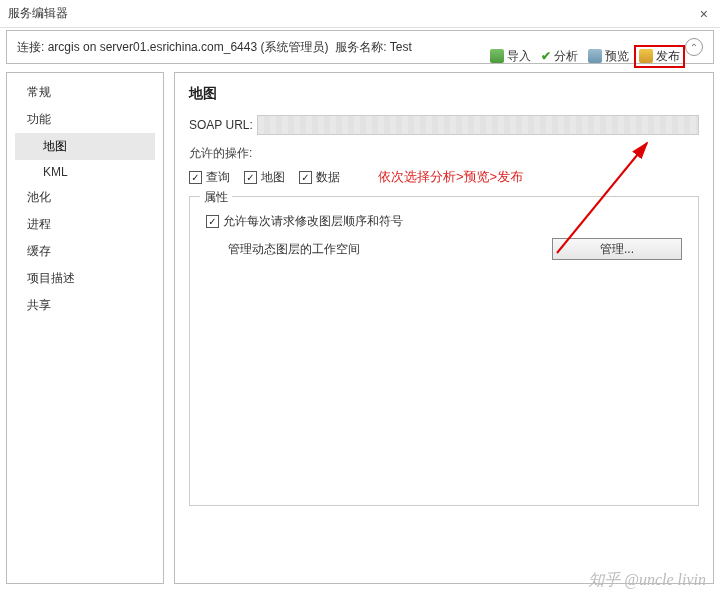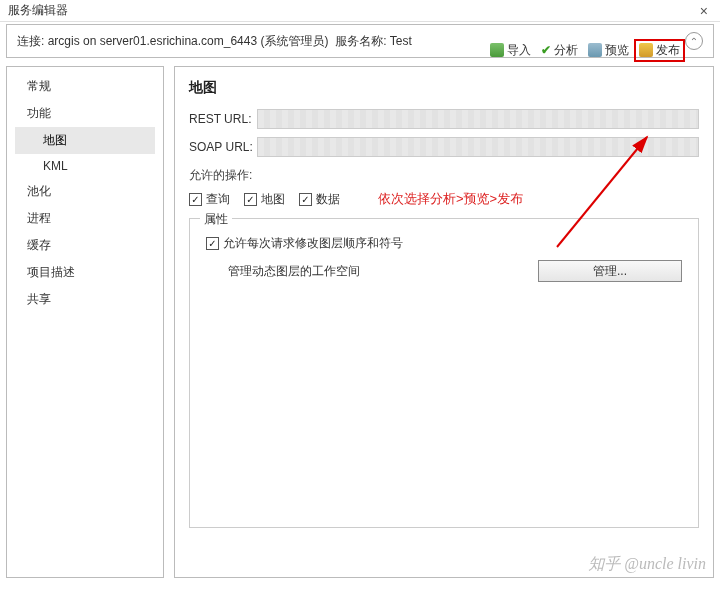--- a/index.html
+++ b/index.html
@@ -1,17 +1,17 @@
 <!DOCTYPE html>
 <html><head>
   <meta charset="utf-8">
   <style>
     * { box-sizing: border-box; margin: 0; padding: 0; }
     body { font-family: "Microsoft YaHei", SimSun, Arial, sans-serif; font-size: 12px; color: #333; background: #fff; width: 720px; height: 597px; position: relative; overflow: hidden; }
-    .titlebar { height: 22px; display: flex; align-items: center; padding: 0 8px; border-bottom: 1px solid #e0e0e0; }
+    .titlebar { height: 28px; display: flex; align-items: center; padding: 0 8px; border-bottom: 1px solid #e0e0e0; }
     .titlebar .title { flex: 1; font-size: 12px; color: #333; }
     .titlebar .close { font-size: 14px; color: #555; cursor: pointer; padding: 0 4px; }
     .toolbar { height: 34px; display: flex; align-items: center; padding: 0 10px; border-bottom: 1px solid #ccc; margin: 2px 6px 0 6px; border: 1px solid #bbb; }
     .conn { flex: 1; font-size: 12px; color: #333; white-space: nowrap; overflow: hidden; }
     .tool-btn { display: inline-flex; align-items: center; gap: 3px; padding: 2px 5px; cursor: pointer; font-size: 12px; color: #333; margin-top: 18px; }
     .tool-btn .ico { width: 14px; height: 14px; display: inline-block; }
     .publish-box { border: 2px solid #d00; padding: 1px 3px; }
     .check-green { color: #3a9d23; font-weight: bold; }
     .circle-btn { width: 18px; height: 18px; border: 1px solid #999; border-radius: 50%; display: inline-flex; align-items: center; justify-content: center; color: #777; cursor: pointer; font-size: 10px;}
     .body { display: flex; margin: 8px 6px 6px 6px; height: 512px; }
@@ -26,23 +26,23 @@
     .row .blur-field { flex: 1; height: 20px; border: 1px solid #ccc; background: repeating-linear-gradient(90deg, #e8e8e8 0, #e8e8e8 6px, #e2e2e2 6px, #e2e2e2 12px); filter: blur(0.3px); }
     .ops-label { margin: 10px 0 6px 0; color: #404040; }
     .checks { display: flex; gap: 14px; align-items: center; margin-bottom: 10px; }
     .chk { display: inline-flex; align-items: center; gap: 4px; }
     .chk .box { width: 13px; height: 13px; border: 1px solid #555; display: inline-flex; align-items: center; justify-content: center; font-size: 10px; color: #222; }
     .annotation { color: #d22; font-size: 13px; margin-left: 24px; text-align: center; }
     .fieldset { border: 1px solid #ccc; padding: 16px 16px 20px 16px; margin-top: 8px; position: relative; height: 310px;}
     .fieldset .legend { position: absolute; top: -8px; left: 10px; background: #fff; padding: 0 4px; font-size: 12px; color: #333; }
     .fs-row { display: flex; align-items: center; margin-bottom: 8px; gap: 6px; }
     .fs-text { margin-left: 22px; color: #333; }
-    .manage-btn { margin-left: auto; width: 144px; height: 22px; border: 1px solid #888; background: linear-gradient(#f8f8f8,#e6e6e6); text-align: center; line-height: 20px; cursor: pointer; font-size: 12px;}
+    .manage-btn { margin-left: auto; width: 130px; height: 22px; border: 1px solid #888; background: linear-gradient(#f8f8f8,#e6e6e6); text-align: center; line-height: 20px; cursor: pointer; font-size: 12px;}
     .arrow { position: absolute; top: 60px; right: 46px; pointer-events: none; }
-    .watermark { position: absolute; bottom: 22px; right: 14px; color: #bbb; font-size: 16px; font-style: italic; font-family: Georgia, serif; }
+    .watermark { position: absolute; bottom: 6px; right: 14px; color: #bbb; font-size: 16px; font-style: italic; font-family: Georgia, serif; }
     .ico-import { background: linear-gradient(#7bc16b,#4a9a3a); border-radius: 2px; }
     .ico-preview { background: linear-gradient(#9bbccf,#6a98b0); border-radius: 2px; }
     .ico-publish { background: linear-gradient(#f0c74a,#d19a2b); border-radius: 2px; }
   </style>
 </head>
 <body>
 
 <div class="titlebar">
   <div class="title">服务编辑器</div>
   <div class="close">×</div>
@@ -81,24 +81,20 @@
     <div class="side-item">进程</div>
     <div class="side-item">缓存</div>
     <div class="side-item">项目描述</div>
     <div class="side-item">共享</div>
   </div>
 
   <div class="content">
     <div class="h1">地图</div>
 
     <div class="row">
-      <div class="lbl">REST URL:</div>
-      <div class="blur-field"></div>
-    </div>
-    <div class="row">
       <div class="lbl">SOAP URL:</div>
       <div class="blur-field"></div>
     </div>
 
     <div class="ops-label">允许的操作:</div>
 
     <div class="checks">
       <label class="chk">
           <span class="box">✓</span>
           <span>查询</span>

